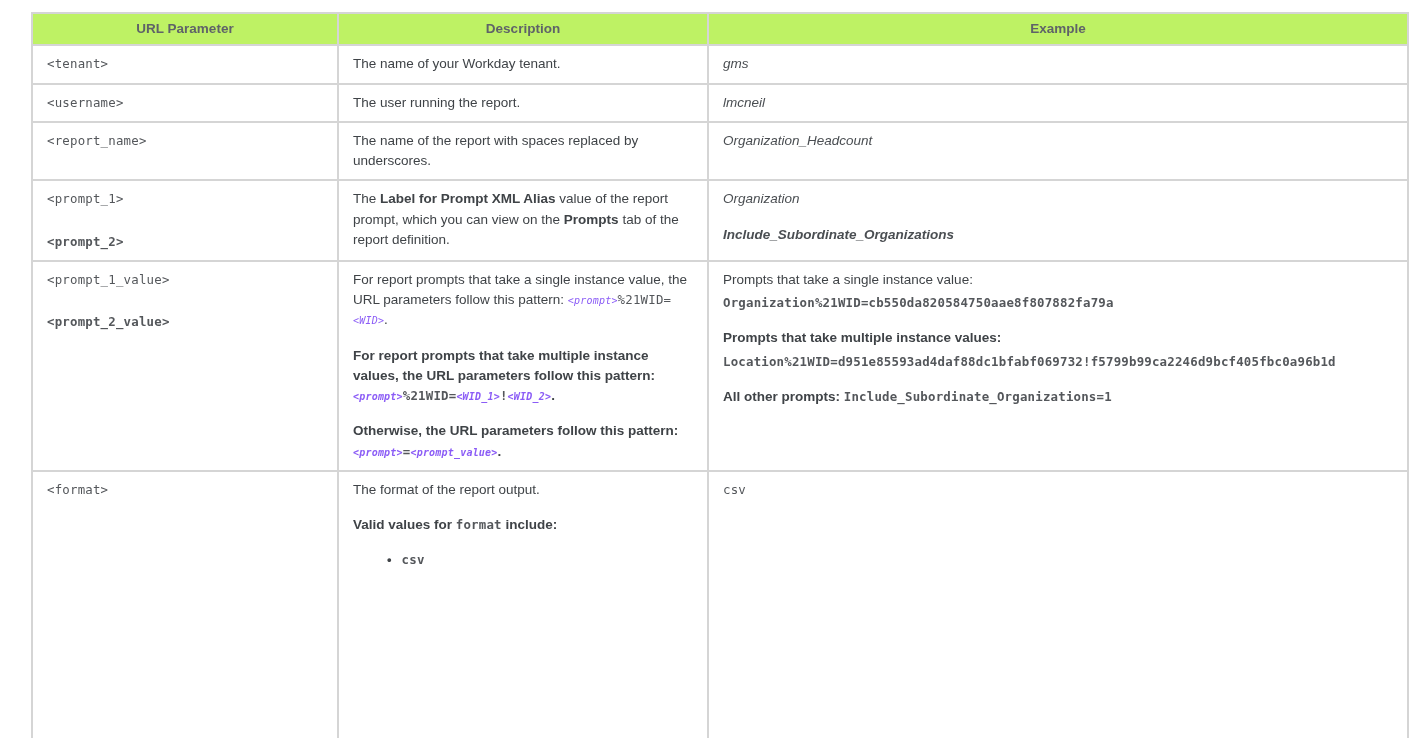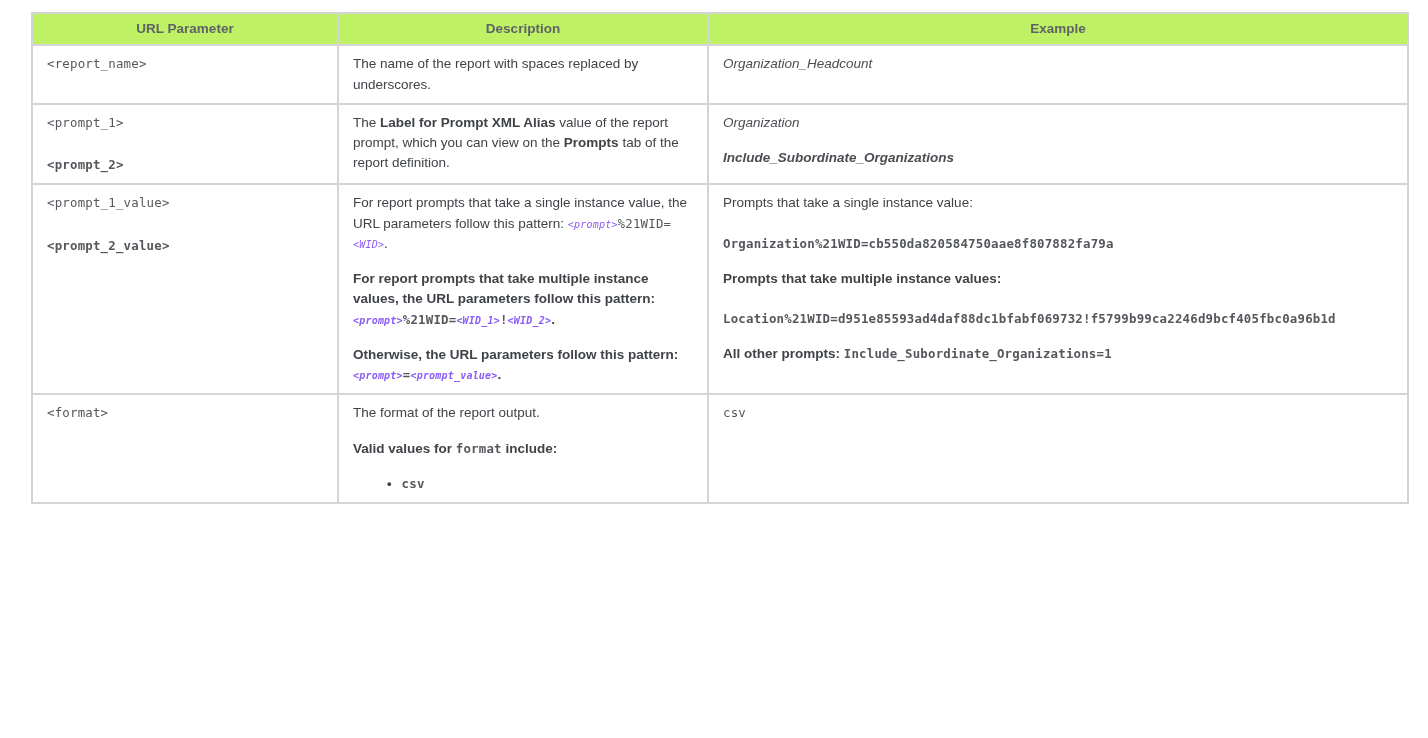--- a/index.html
+++ b/index.html
@@ -42,21 +42,21 @@
   tbody tr:nth-child(1) td,
   tbody tr:nth-child(2) td,
   tbody tr:nth-child(3) td { height: 34px; }
   tbody tr:nth-child(4) td { height: 53px; }
   tbody tr:nth-child(5) td { height: 79px; }
   tbody tr:nth-child(6) td { height: 279px; }
   tbody tr:nth-child(7) td { height: 146px; }
 
   .para { margin: 0; }
   .para + .para { margin-top: 15px; font-weight: bold; }
-  .para.tight { margin-top: 20px; }
+  .para.tight { margin-top: 3px; }
   td[data-name="param-cell"] .para + .para { margin-top: 22px; }
   .para.bullet { padding-left: 34px; }
   .bullet-dot {
     display: inline-block;
     margin-right: 10px;
     color: #3f4347;
     font-size: 13px;
   }
   .run-text  { font-style: normal; }
   .run-bold  { font-weight: bold; }
@@ -86,20 +86,42 @@
     <col class="c-example">
   </colgroup>
   <thead data-name="table-header">
     <tr data-name="header-row">
       <th data-name="header-url-parameter">URL Parameter</th>
       <th data-name="header-description">Description</th>
       <th data-name="header-example">Example</th>
     </tr>
   </thead>
   <tbody data-name="table-body">
+      <tr data-name="table-row">
+        <td data-name="param-cell">
+          <div class="para" data-name="paragraph"><span class="run-code" data-name="text-run">&lt;tenant&gt;</span></div>
+        </td>
+        <td data-name="description-cell">
+          <div class="para" data-name="paragraph"><span class="run-text" data-name="text-run">The name of your Workday tenant.</span></div>
+        </td>
+        <td data-name="example-cell">
+          <div class="para" data-name="paragraph"><span class="run-em" data-name="text-run">gms</span></div>
+        </td>
+      </tr>
+      <tr data-name="table-row">
+        <td data-name="param-cell">
+          <div class="para" data-name="paragraph"><span class="run-code" data-name="text-run">&lt;username&gt;</span></div>
+        </td>
+        <td data-name="description-cell">
+          <div class="para" data-name="paragraph"><span class="run-text" data-name="text-run">The user running the report.</span></div>
+        </td>
+        <td data-name="example-cell">
+          <div class="para" data-name="paragraph"><span class="run-em" data-name="text-run">lmcneil</span></div>
+        </td>
+      </tr>
       <tr data-name="table-row">
         <td data-name="param-cell">
           <div class="para" data-name="paragraph"><span class="run-code" data-name="text-run">&lt;report_name&gt;</span></div>
         </td>
         <td data-name="description-cell">
           <div class="para" data-name="paragraph"><span class="run-text" data-name="text-run">The name of the report with spaces replaced by underscores.</span></div>
         </td>
         <td data-name="example-cell">
           <div class="para" data-name="paragraph"><span class="run-em" data-name="text-run">Organization_Headcount</span></div>
         </td>

